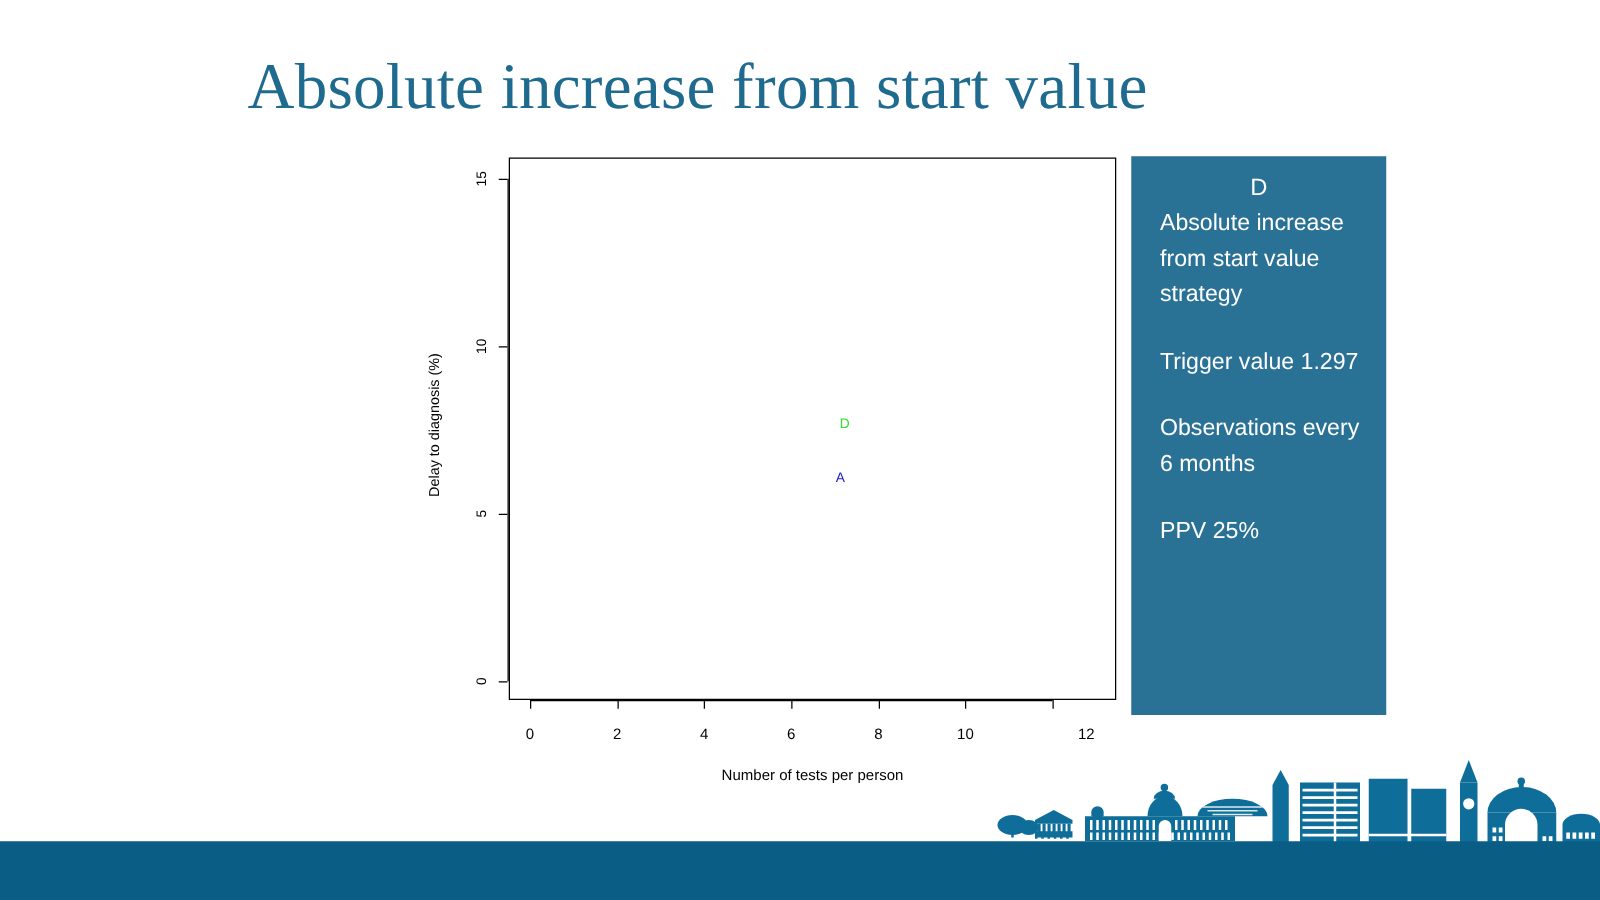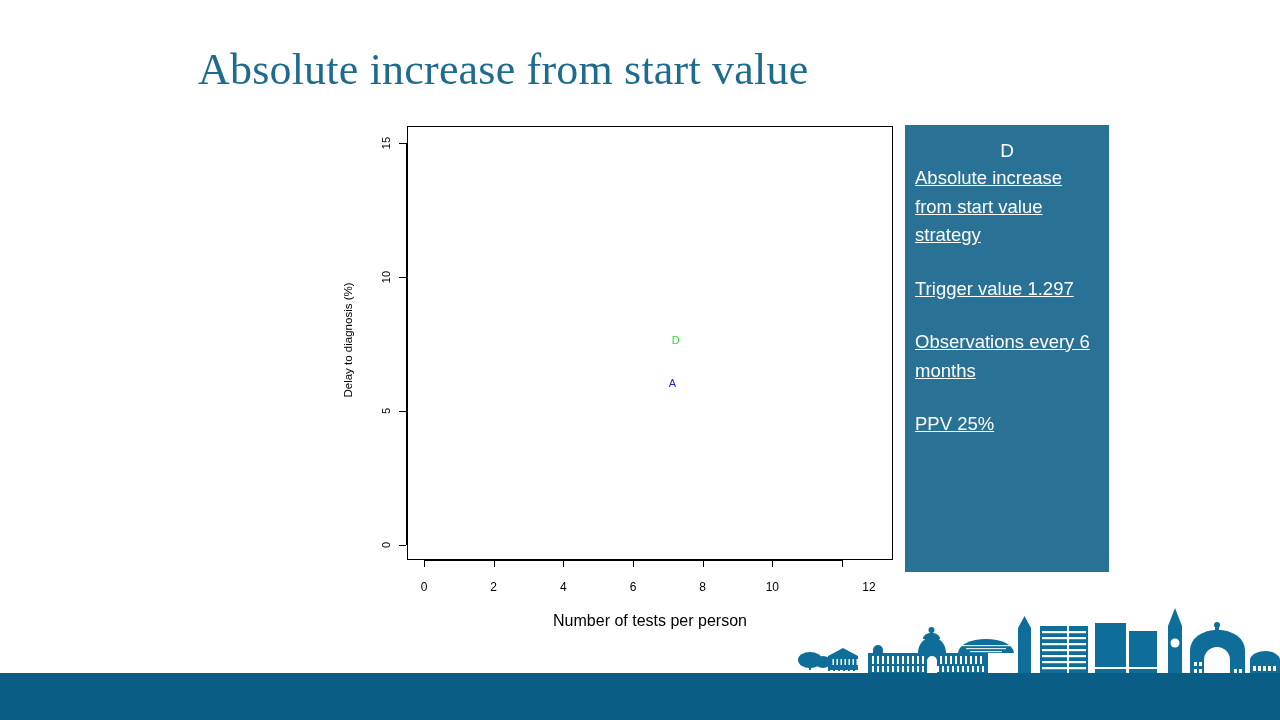--- a/index.html
+++ b/index.html
@@ -14,21 +14,21 @@
     overflow: hidden;
     position: relative;
   }
 
   
   #slide-title {
     position: absolute;
     left: 198px;
     top: 40px;
     font-family: "Liberation Serif", serif;
-    font-size: 44px;
+    font-size: 52px;
     line-height: 60px;
     color: #1f6b8f;
     white-space: nowrap;
     letter-spacing: 0.2px;
   }
 
   
   #plot-region {
     position: absolute;
     left: 330px;
@@ -119,21 +119,21 @@
     font-size: 12px;
     line-height: 12px;
     color: #000000;
     transform: translateX(-50%);
     white-space: nowrap;
   }
   #x-axis-title {
     position: absolute;
     left: 320px;
     top: 496px;
-    font-size: 16px;
+    font-size: 12px;
     line-height: 13px;
     color: #000000;
     transform: translateX(-50%);
     white-space: nowrap;
   }
 
   
   #info-panel {
     position: absolute;
     left: 905px;
@@ -147,27 +147,26 @@
   }
   #info-panel-heading {
     text-align: center;
     font-size: 19px;
     line-height: 26px;
     color: #ffffff;
     font-weight: normal;
     margin: 3px 0 0 0;
   }
   .info-block {
-    margin: 0 0 0 10px;
+    margin: 0 0 0 23px;
     padding-right: 8px;
     font-size: 18.5px;
     line-height: 28.5px;
     color: #ffffff;
     font-weight: normal;
-    text-decoration: underline;
   }
   .info-block.spaced { margin-top: 25px; }
 
   
   #bottom-band {
     position: absolute;
     left: 0;
     top: 673px;
     width: 1280px;
     height: 47px;

